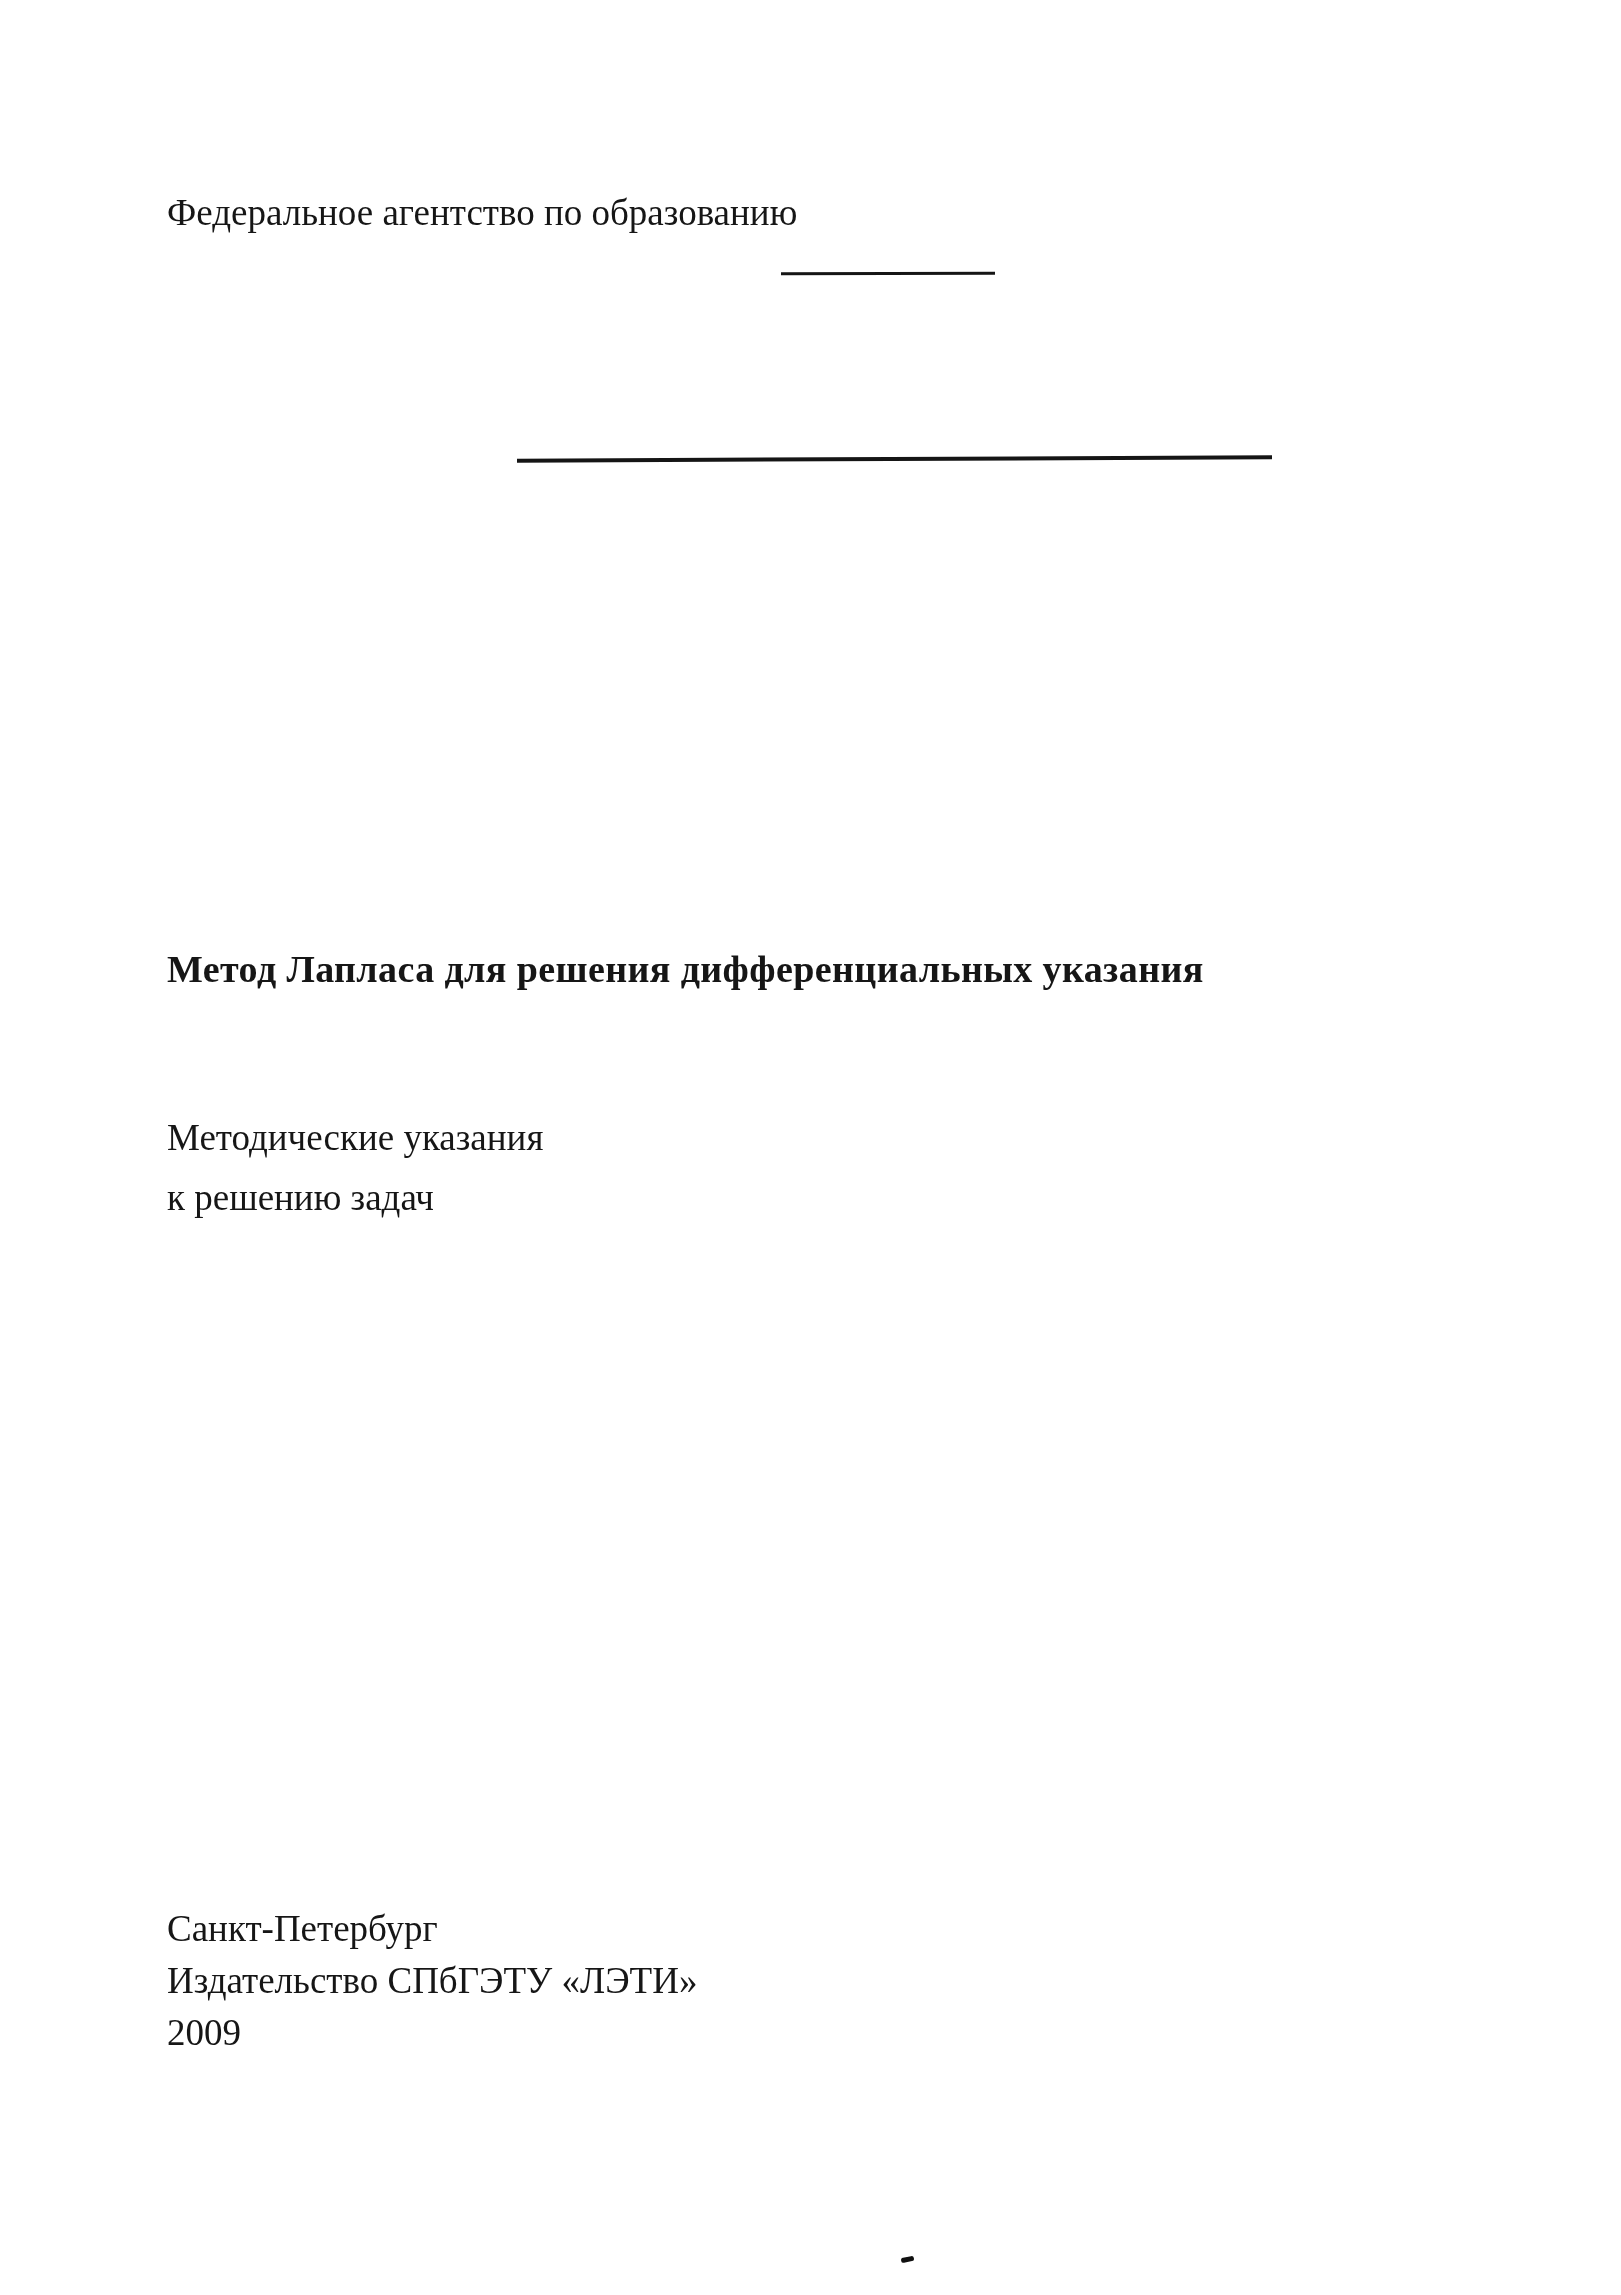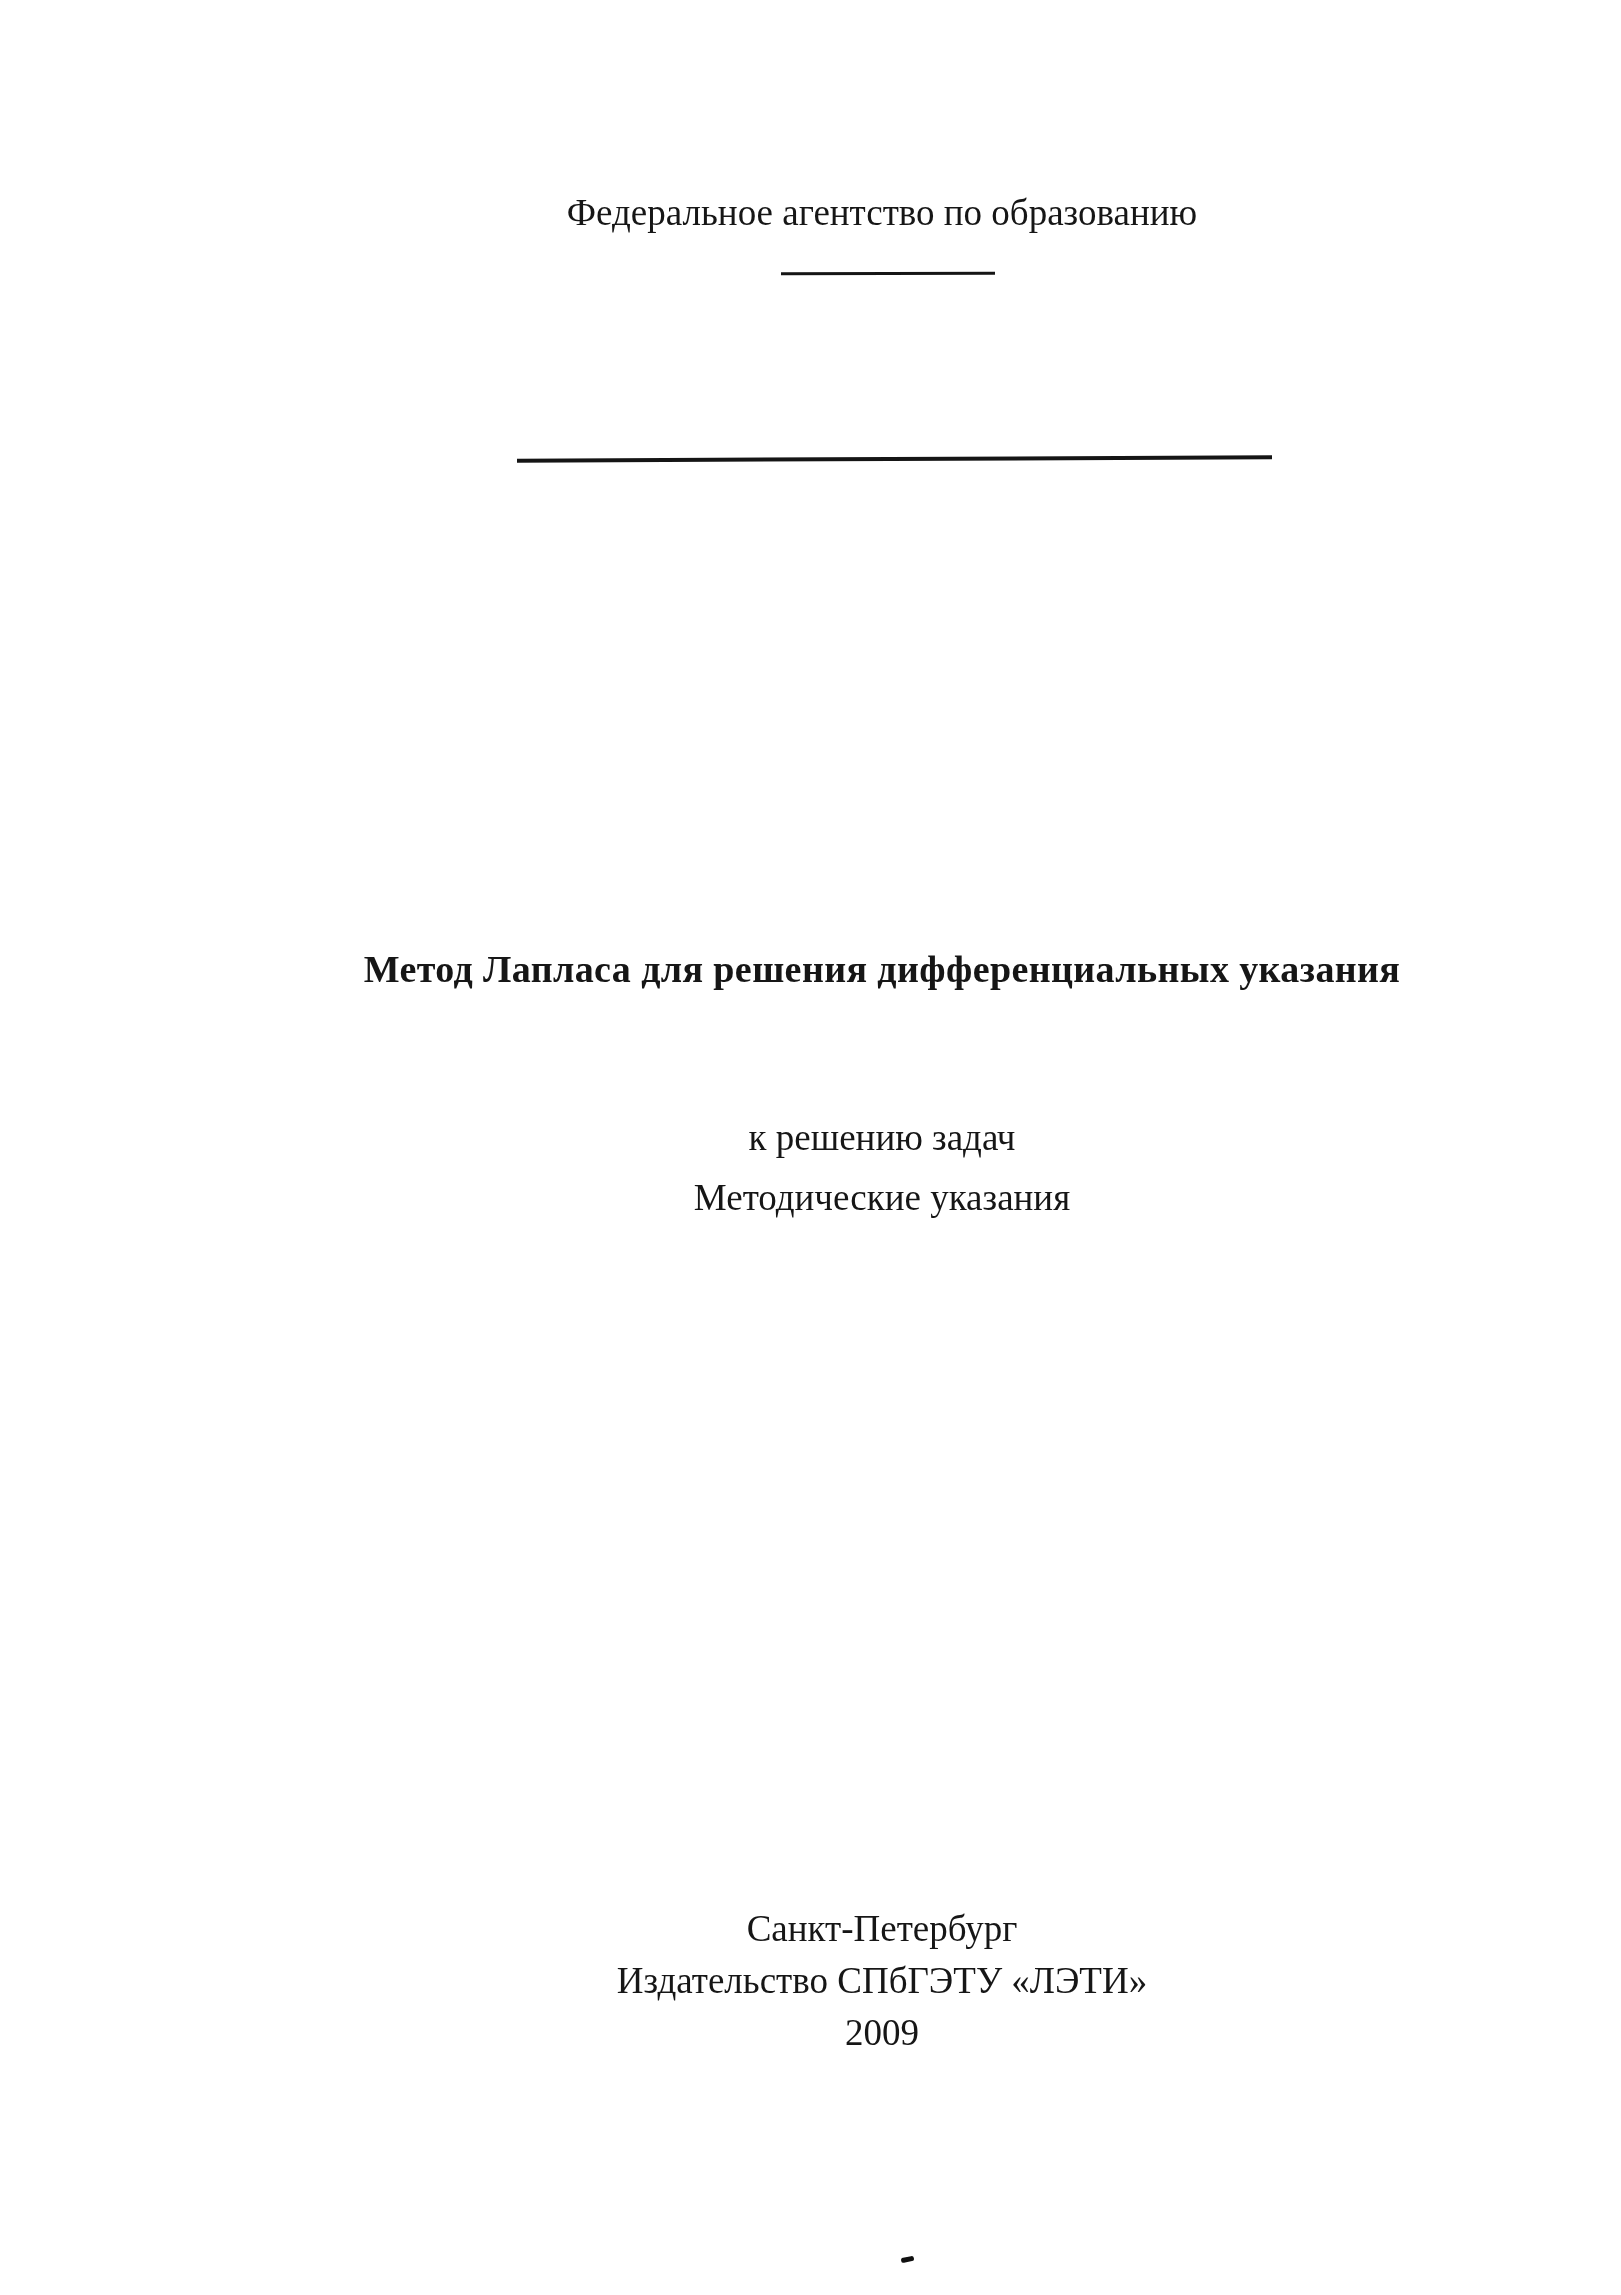--- a/index.html
+++ b/index.html
@@ -12,23 +12,22 @@
     width: 1622px;
     height: 2295px;
     background: #ffffff;
     overflow: hidden;
     font-family: "Liberation Serif", "DejaVu Serif", serif;
     color: #161616;
   }
   
   .col {
     position: absolute;
-    left: 142px;
+    left: 167px;
     right: 0;
-    text-align: center;
   }
   .txt {
     font-size: 37px;
     line-height: 1.2;
     white-space: nowrap;
   }
   .agency      { top: 191px; }
   .university  { top: 316px; line-height: 54px; }
   .doc-title   {
     top: 947px;
@@ -80,22 +79,22 @@
   <div class="divider short"></div>
 
   <div class="col txt university">
   </div>
 
   <div class="divider long"></div>
 
   <h1 class="col doc-title">Метод Лапласа для решения дифференциальных указания</h1>
 
   <div class="col txt subtitle">
+    <div>Методические указания</div>
     <div>к решению задач</div>
-    <div>Методические указания</div>
   </div>
 
   <div class="col txt imprint">
     <div>Санкт-Петербург</div>
     <div>Издательство СПбГЭТУ «ЛЭТИ»</div>
     <div>2009</div>
   </div>
 
   <div class="artifact"></div>
 

